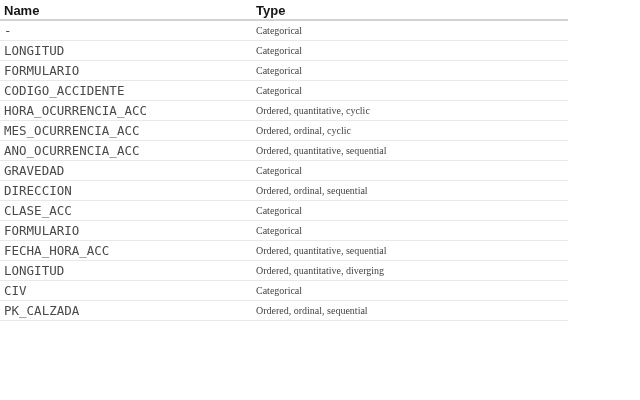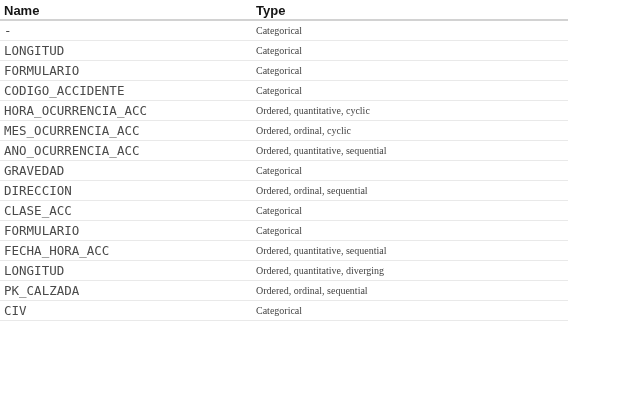--- a/index.html
+++ b/index.html
@@ -111,21 +111,21 @@
       </tr>
       <tr>
         <td class="cell-name">FECHA_HORA_ACC</td>
         <td class="cell-type">Ordered, quantitative, sequential</td>
       </tr>
       <tr>
         <td class="cell-name">LONGITUD</td>
         <td class="cell-type">Ordered, quantitative, diverging</td>
       </tr>
       <tr>
+        <td class="cell-name">CIV</td>
+        <td class="cell-type">Categorical</td>
+      </tr>
+      <tr>
         <td class="cell-name">PK_CALZADA</td>
         <td class="cell-type">Ordered, ordinal, sequential</td>
-      </tr>
-      <tr>
-        <td class="cell-name">CIV</td>
-        <td class="cell-type">Categorical</td>
       </tr>
     </tbody>
 </table>
 
 </body></html>

